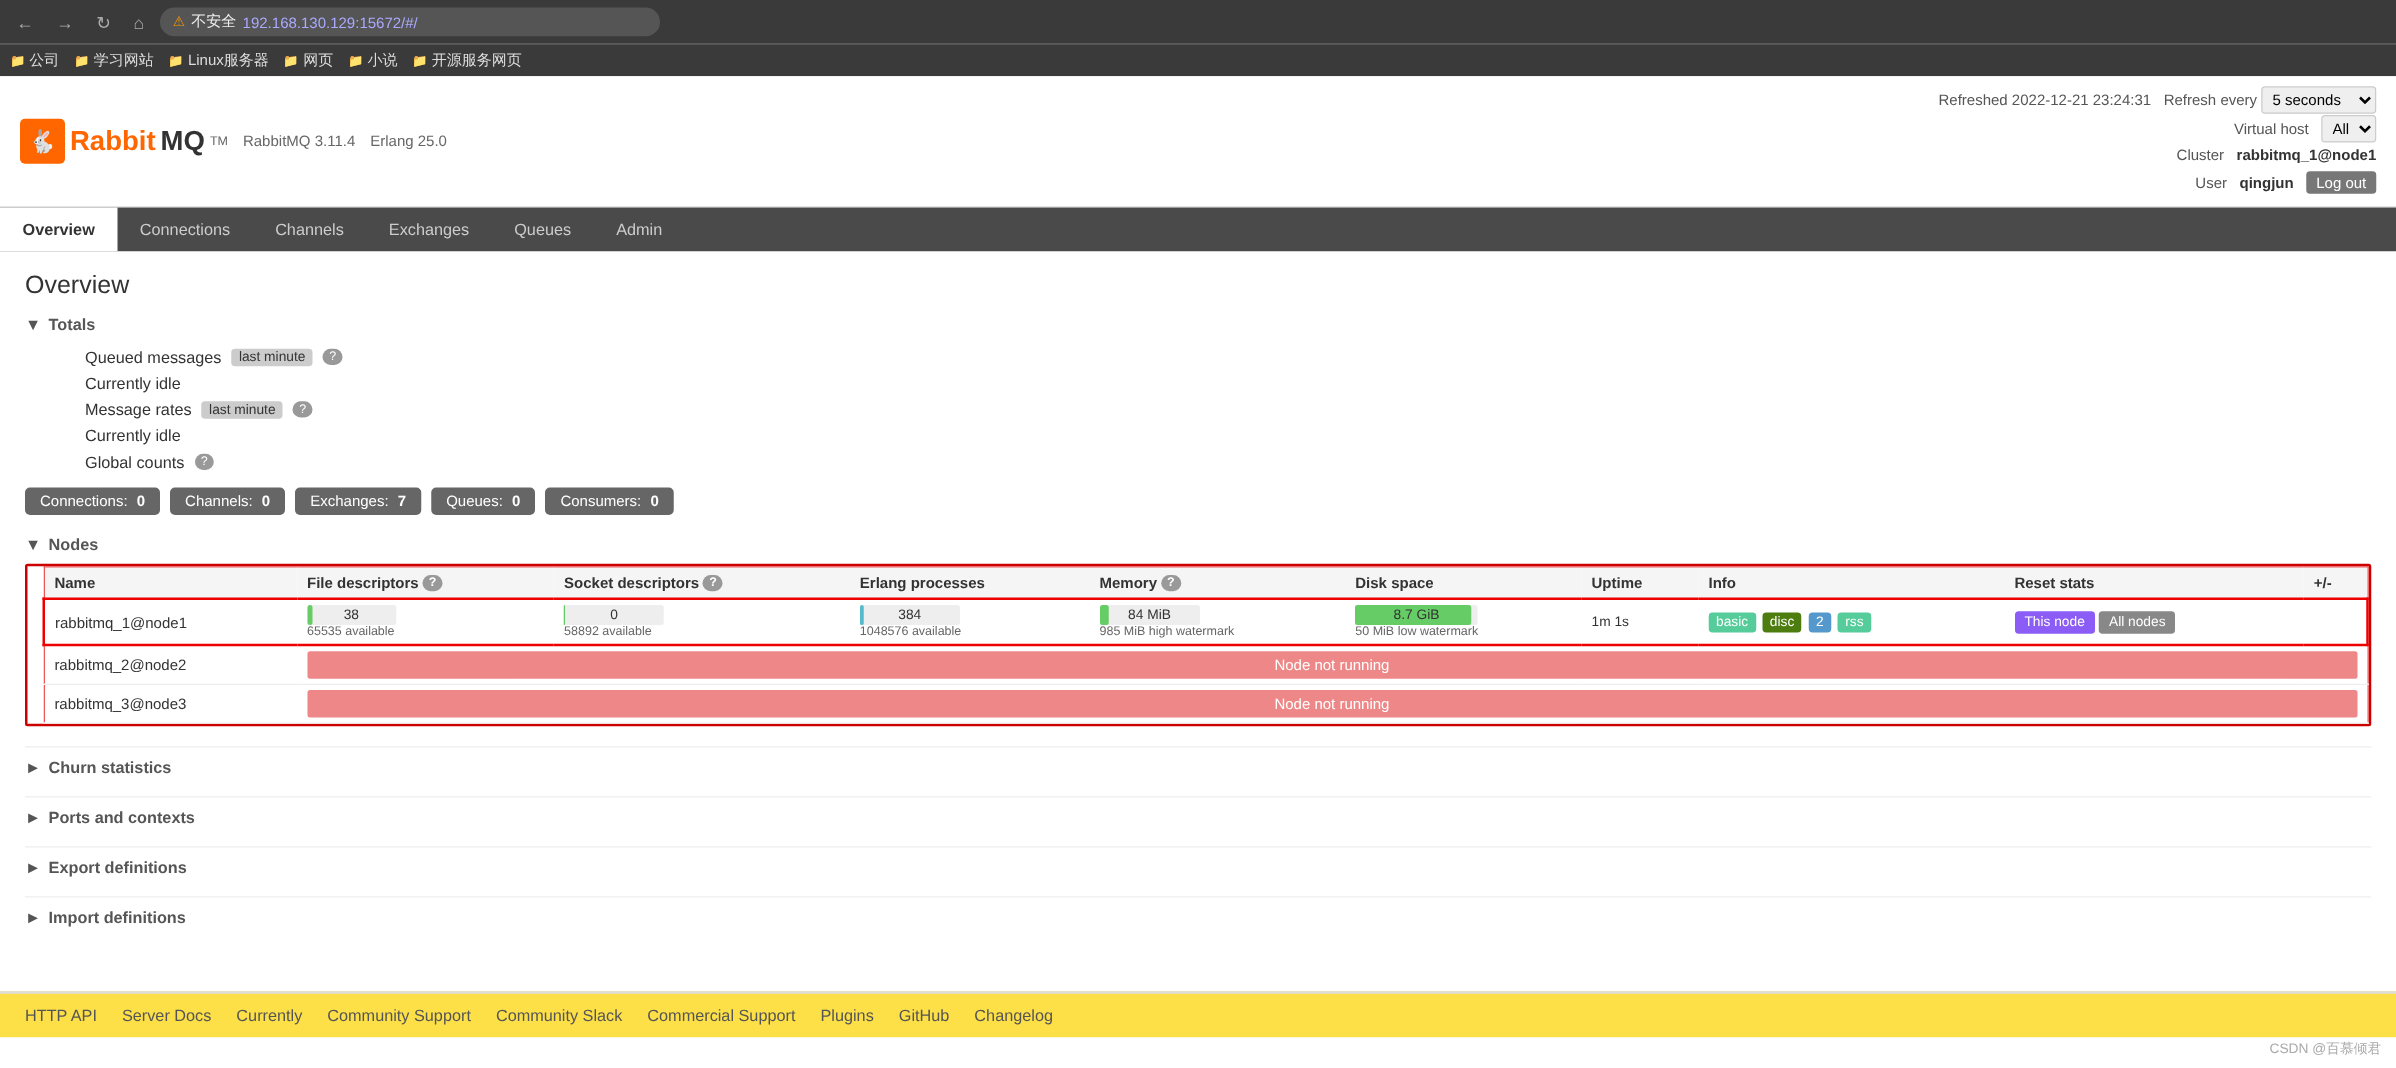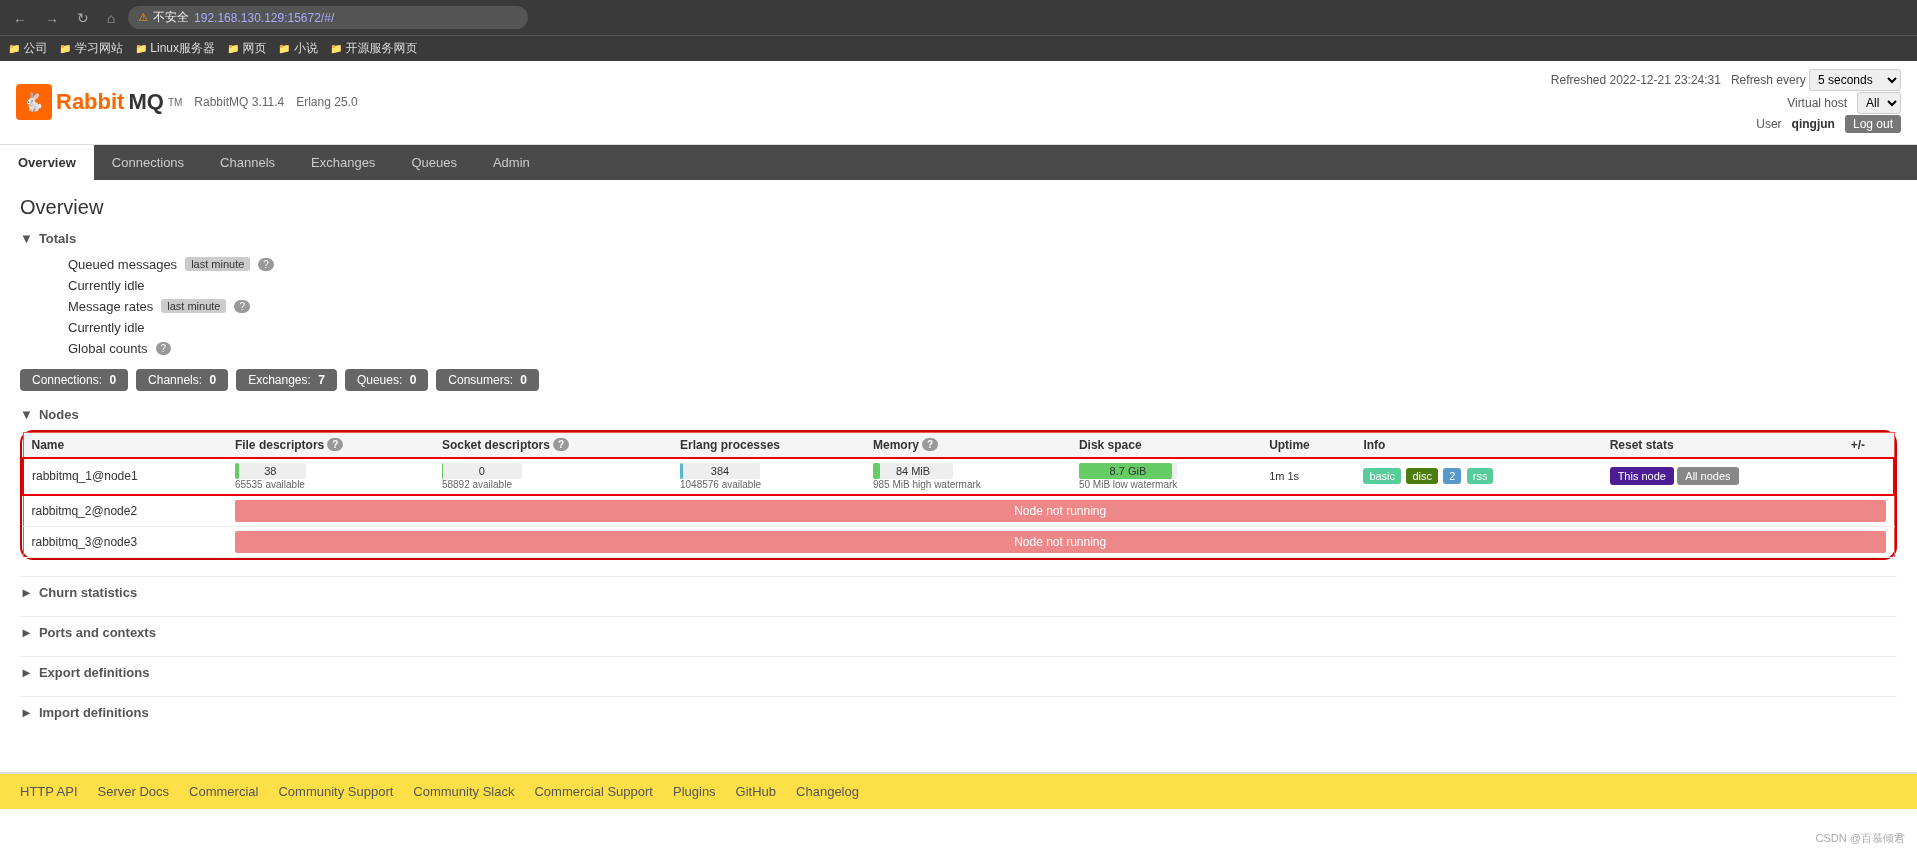--- a/index.html
+++ b/index.html
@@ -213,21 +213,21 @@
       border-bottom: 1px solid #ddd;
       font-size: 12px;
       color: #333;
     }
     .nodes-table td {
       padding: 4px 8px;
       border-bottom: 1px solid #eee;
       vertical-align: middle;
     }
     .nodes-table tr.node-row { border: 2px solid #e00; }
-    .nodes-outer { border: 2px solid #cc0000; border-radius: 13px; }
+    .nodes-outer { border: 2px solid #cc0000; border-radius: 2px; padding-left: 12px; }
 
     .progress-bar-container {
       background: #eee;
       border-radius: 2px;
       height: 16px;
       width: 100%;
       position: relative;
       min-width: 60px;
     }
     .progress-bar-fill {
@@ -266,21 +266,21 @@
       border-radius: 3px;
       font-size: 11px;
       color: white;
       margin-right: 2px;
     }
     .badge-basic { background: #5c9; }
     .badge-disc { background: #4d7c0f; }
     .badge-num { background: #59c; }
     .badge-rss { background: #5c9; }
     .this-node-btn {
-      background: #4c1d95;
+      background: #8b5cf6;
       color: white;
       border: none;
       padding: 3px 8px;
       border-radius: 3px;
       font-size: 11px;
       cursor: pointer;
     }
     .all-nodes-btn {
       background: #888;
       color: white;
@@ -399,20 +399,25 @@
       </select>
     </div>
     <div>
       <span>Virtual host</span>
       &nbsp;
       <select class="refresh-select">
         <option>All</option>
       </select>
     </div>
     <div>
+      <span>Cluster</span>
+      &nbsp;
+      <span style="color:#333;font-weight:bold;">rabbitmq_1@node1</span>
+    </div>
+    <div>
       <span>User</span>
       &nbsp;
       <span style="color:#333;font-weight:bold;">qingjun</span>
       &nbsp;
       <button class="log-out-btn" style="background:#777;color:white;border:none;padding:2px 8px;border-radius:3px;cursor:pointer;font-size:12px;">Log out</button>
     </div>
   </div>
 </div>
 
 <nav class="main-nav">
@@ -644,21 +649,21 @@
     <div class="section-header">
       <span>►</span>
       <span>Import definitions</span>
     </div>
   </div>
 </div>
 
 <div class="app-footer">
   <a class="footer-link">HTTP API</a>
   <a class="footer-link">Server Docs</a>
-  <a class="footer-link">Commercial</a>
+  <a class="footer-link">Currently</a>
   <a class="footer-link">Community Support</a>
   <a class="footer-link">Community Slack</a>
   <a class="footer-link">Commercial Support</a>
   <a class="footer-link">Plugins</a>
   <a class="footer-link">GitHub</a>
   <a class="footer-link">Changelog</a>
 </div>
 
 <div class="watermark">CSDN @百慕倾君</div>
 

